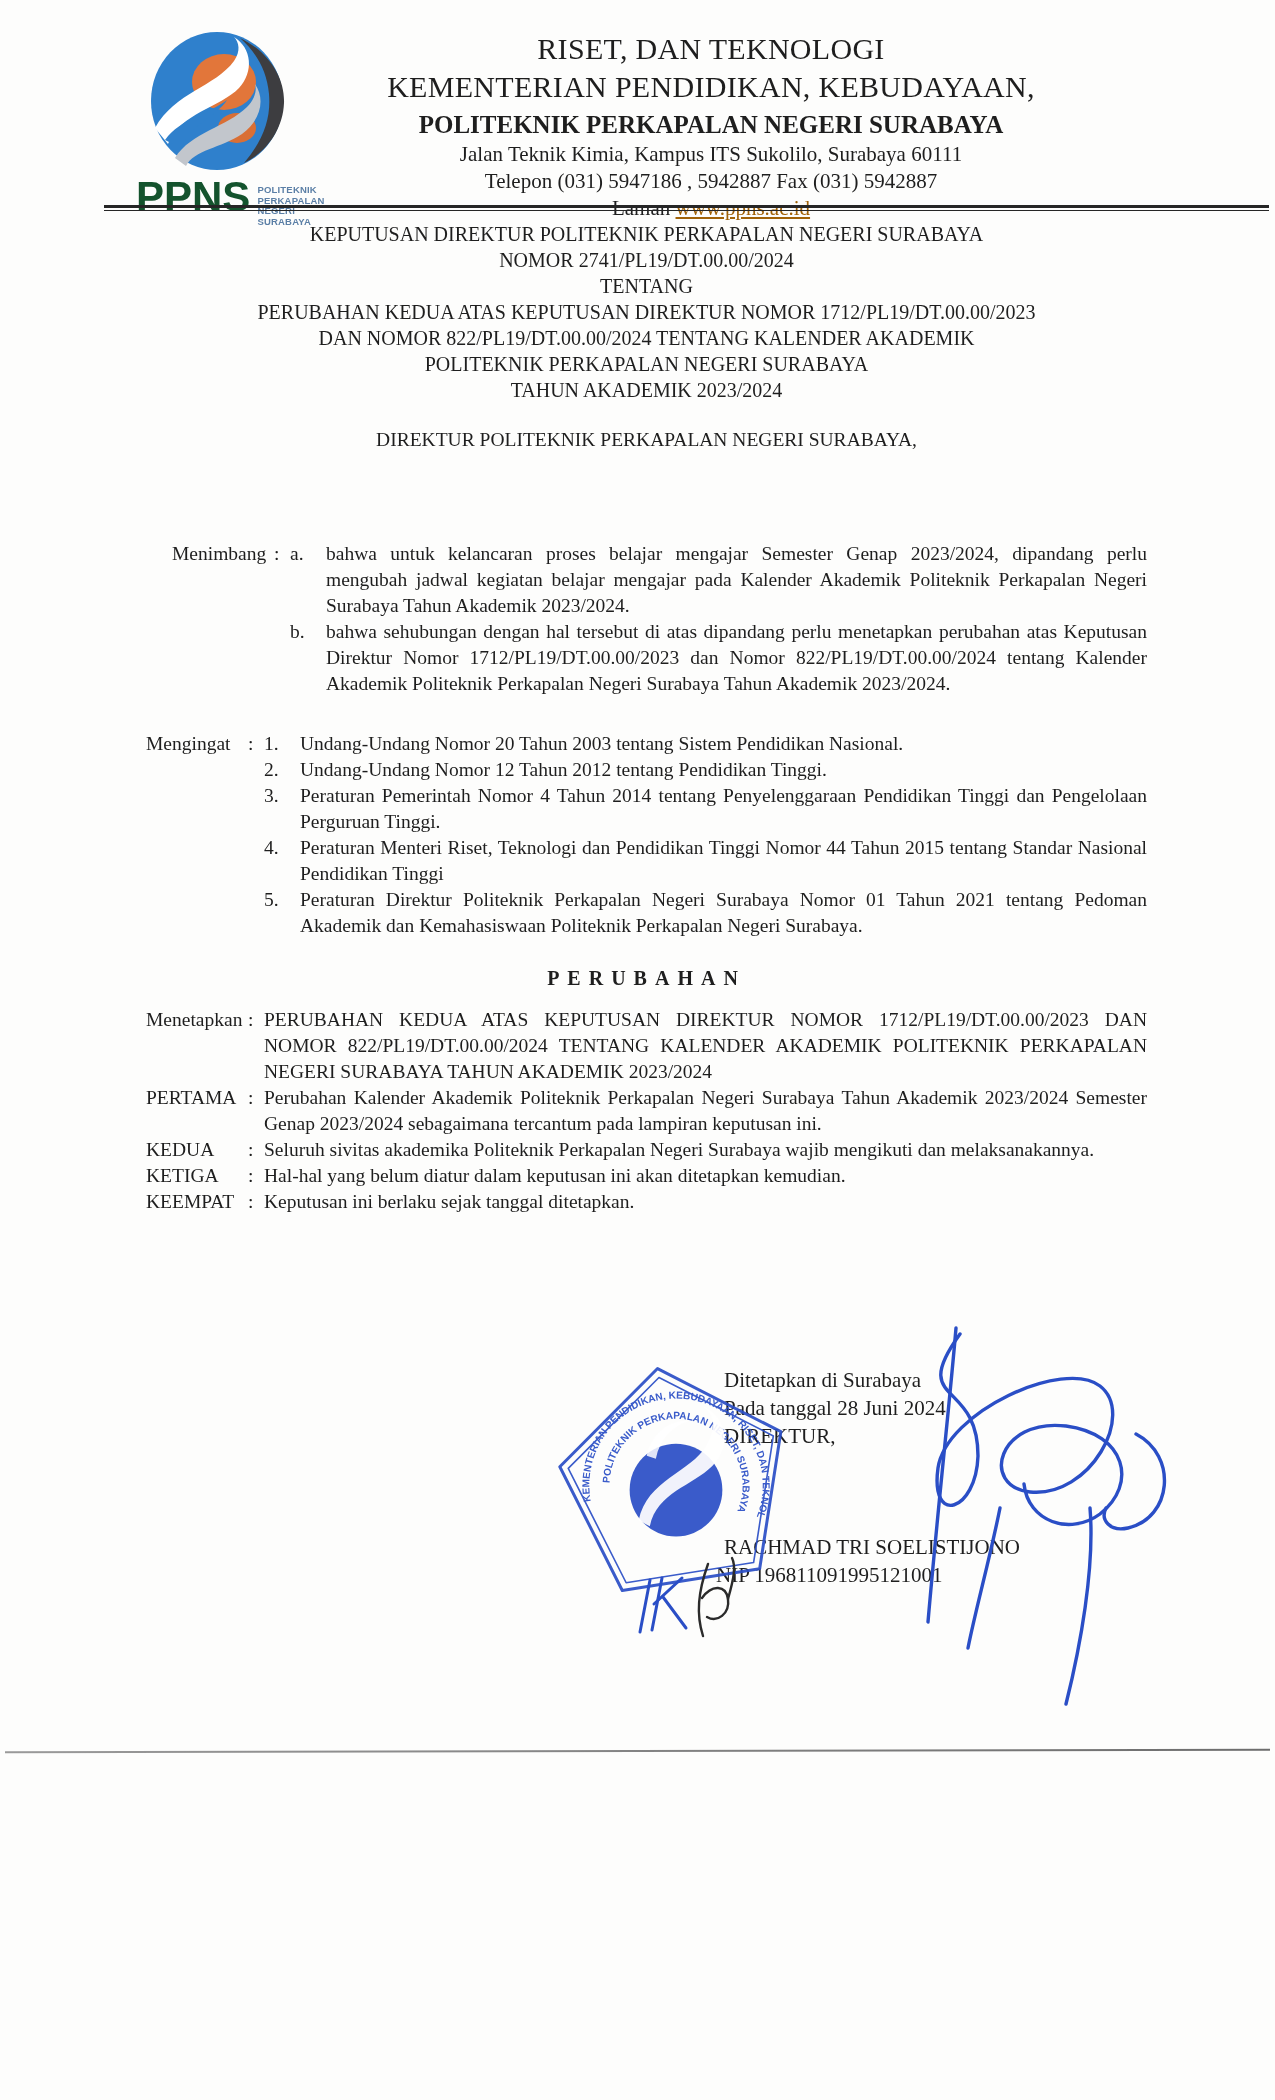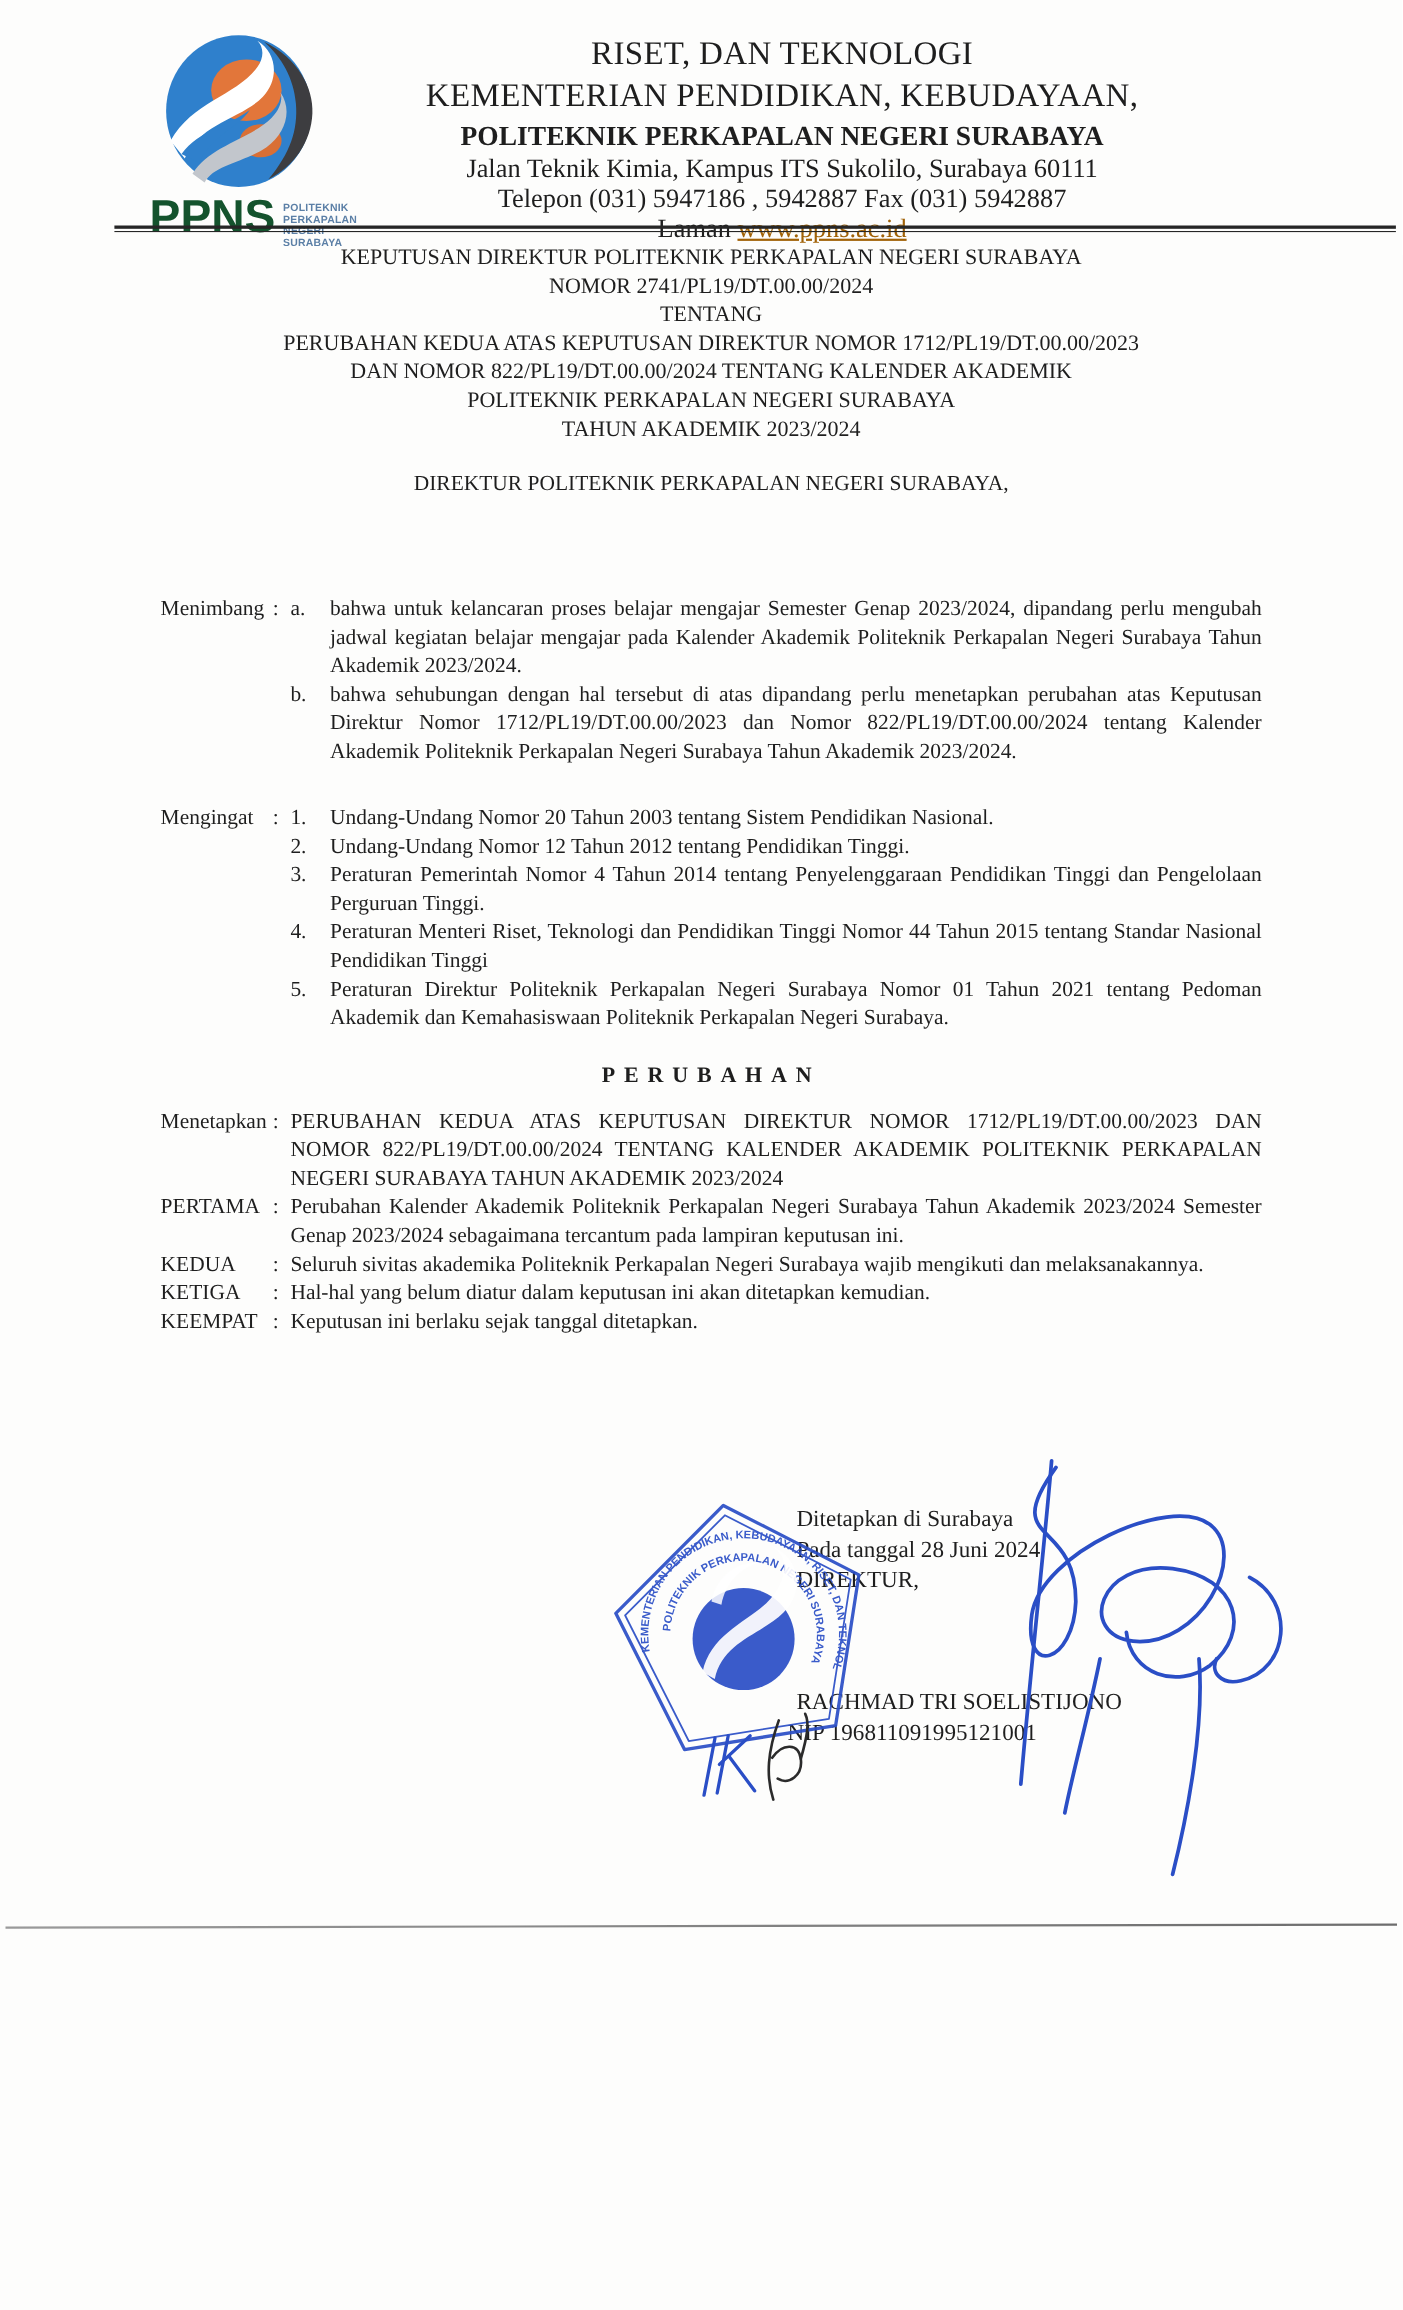--- a/index.html
+++ b/index.html
@@ -10,31 +10,31 @@
   .logo{position:absolute;left:116px;top:30px;width:220px;}
   .logo-globe{display:block;margin-left:30px;width:142px;height:146px;}
   .logo-row{display:flex;align-items:flex-start;margin-top:2px;}
   .ppns-word{font-family:"Liberation Sans",sans-serif;font-weight:bold;color:#14532d;
              font-size:42px;line-height:38px;letter-spacing:0px;margin-left:20px;}
   .logo-sub{font-family:"Liberation Sans",sans-serif;font-weight:bold;color:#5b7fa6;
             font-size:9.5px;line-height:10.5px;margin-left:7px;margin-top:7px;letter-spacing:.2px;}
   .head-text{position:absolute;left:308px;top:30px;width:806px;text-align:center;}
   .min-line{font-size:30px;line-height:38px;letter-spacing:.3px;}
   .inst-line{font-size:25px;font-weight:bold;line-height:33px;margin-top:2px;}
-  .addr-line,.phone-line,.laman-line{font-size:24px;line-height:27px;}
+  .addr-line,.phone-line,.laman-line{font-size:21px;line-height:27px;}
   .site-link{color:#a16207;text-decoration:underline;cursor:pointer;}
   .divider{position:absolute;top:205px;left:104px;right:6px;height:2px;
            border-top:3px solid #262626;border-bottom:1px solid #262626;}
 
   
   .content{position:absolute;left:146px;top:221px;width:1001px;font-size:19.5px;line-height:26px;}
   .title-block{text-align:center;font-size:20px;line-height:26px;}
   .opening{text-align:center;margin-top:24px;}
   .sec{display:grid;grid-template-columns:102px 16px 1fr;}
-  .sec-menimbang{margin-top:88px;}
+  .sec-menimbang{margin-top:88px;margin-left:26px;}
   .sec-mengingat{margin-top:34px;}
   .sec .label{white-space:nowrap;}
   .item{display:grid;grid-template-columns:36px 1fr;}
   .item .txt{text-align:justify;}
   .memutuskan{text-align:center;font-weight:bold;font-size:20px;letter-spacing:8px;margin-top:26px;}
   .decisions{margin-top:16px;}
   .dec{display:grid;grid-template-columns:102px 16px 1fr;}
   .dec .txt{text-align:justify;}
 
   

